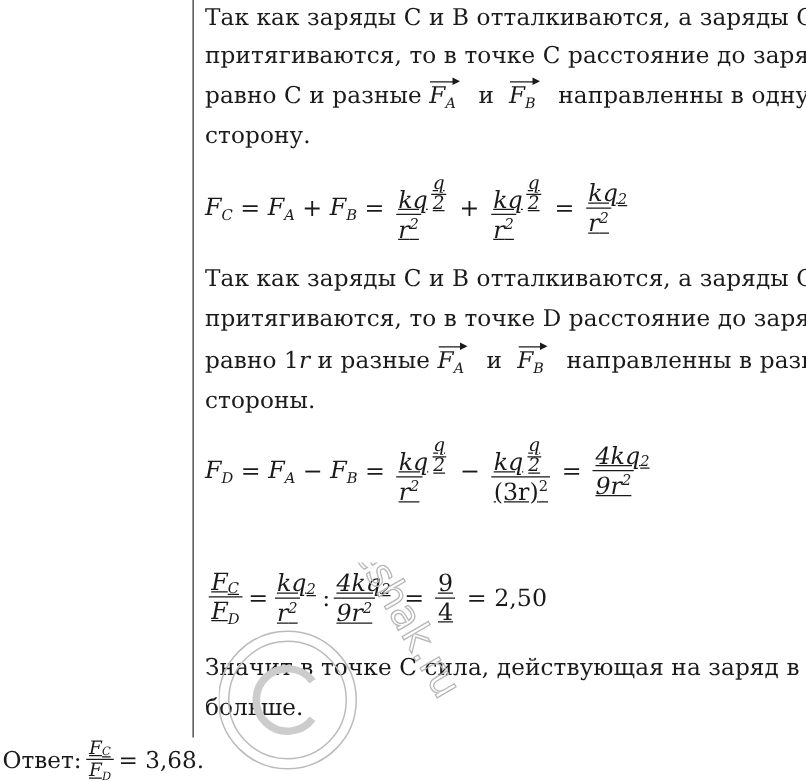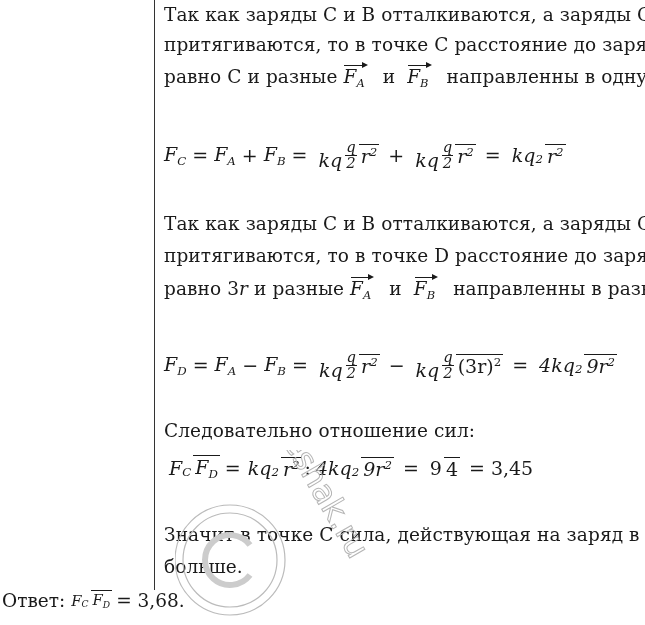--- a/index.html
+++ b/index.html
@@ -22,21 +22,21 @@
   .vec { position: relative; display: inline-block; font-style: italic; }
   .vec::before {
     content: ""; position: absolute; left: 1px; right: -1px; top: -1px;
     border-top: 1.3px solid #1a1a1a;
   }
   .vec::after {
     content: ""; position: absolute; right: -3px; top: -4px;
     border-left: 6px solid #1a1a1a; border-top: 3.5px solid transparent; border-bottom: 3.5px solid transparent;
   }
   .eq { position: absolute; left: 9px; display: flex; align-items: center; font-size: 19px; white-space: nowrap; }
-  .frac { display: inline-flex; flex-direction: row; align-items: center; margin: 0 3px; vertical-align: middle; }
+  .frac { display: inline-flex; flex-direction: column; align-items: flex-start; margin: 0 3px; vertical-align: middle; text-decoration: underline; }
   .frac .num { padding: 0 2px; display: flex; align-items: flex-end; }
   .frac .den { padding: 0 2px; border-top: 1.3px solid #1a1a1a; }
   .mini-frac { display: inline-flex; flex-direction: column; align-items: center; font-size: 0.78em; margin-left: 3px; line-height: 1; }
   .mini-frac .n { font-style: italic; }
   .mini-frac .d { border-top: 1px solid #1a1a1a; padding: 0 1px; }
   .op { margin: 0 6px; font-style: normal; }
   .answer {
     position: absolute; left: 2px; top: 590px; font-size: 18.5px; display: flex; align-items: center; white-space: nowrap;
   }
   .answer .frac { font-size: 0.8em; margin: 0 4px; }
@@ -51,20 +51,21 @@
 
   <div class="line" style="top:4px">Так как заряды С и В отталкиваются, а заряды С и В</div>
   <div class="line" style="top:34px">притягиваются, то в точке С расстояние до зарядов А и В</div>
   <div class="line" style="top:66px">
     <span>равно С и разные</span>
     <span class="vec"><span>F</span><span class="sub">A</span></span>
     &nbsp;&nbsp;<span>и</span>&nbsp;
     <span class="vec"><span>F</span><span class="sub">B</span></span>
     &nbsp;&nbsp;<span>направленны в одну</span>
   </div>
+  <div class="line" style="top:98px">сторону.</div>
 
   <div class="eq" style="top:140px">
     <span class="m"><span>F</span><span class="sub">C</span></span>
     <span class="op">=</span>
     <span class="m"><span>F</span><span class="sub">A</span></span>
     <span class="op">+</span>
     <span class="m"><span>F</span><span class="sub">B</span></span>
     <span class="op">=</span>
     <span class="frac">
       <span class="num m">
@@ -93,26 +94,27 @@
           <span>kq</span>
           <span class="sup">2</span>
         </span>
       <span class="den m"><span>r</span><span class="sup">2</span></span>
     </span>
   </div>
 
   <div class="line" style="top:213px">Так как заряды С и В отталкиваются, а заряды С и В</div>
   <div class="line" style="top:245px">притягиваются, то в точке D расстояние до заряда B</div>
   <div class="line" style="top:278px">
-    <span>равно 3</span><span class="m">r</span><span> и разные</span>
+    <span>равно 1</span><span class="m">r</span><span> и разные</span>
     <span class="vec"><span>F</span><span class="sub">A</span></span>
     &nbsp;&nbsp;<span>и</span>&nbsp;
     <span class="vec"><span>F</span><span class="sub">B</span></span>
     &nbsp;&nbsp;<span>направленны в разные</span>
   </div>
+  <div class="line" style="top:310px">стороны.</div>
 
   <div class="eq" style="top:350px">
     <span class="m"><span>F</span><span class="sub">D</span></span>
     <span class="op">=</span>
     <span class="m"><span>F</span><span class="sub">A</span></span>
     <span class="op">−</span>
     <span class="m"><span>F</span><span class="sub">B</span></span>
     <span class="op">=</span>
     <span class="frac">
       <span class="num m">
@@ -138,21 +140,20 @@
     <span class="op">=</span>
     <span class="frac">
       <span class="num m">
           <span>4kq</span>
           <span class="sup">2</span>
         </span>
       <span class="den m"><span>9r</span><span class="sup">2</span></span>
     </span>
   </div>
 
-  <div class="line" style="top:420px">Следовательно отношение сил:</div>
 
   <div class="eq" style="top:455px">
     <span class="frac">
       <span class="num m">
           <span>F</span>
           <span class="sub">C</span>
         </span>
       <span class="den m"><span>F</span><span class="sub">D</span></span>
     </span>
     <span class="op" style="margin:0 2px">=</span>
@@ -170,21 +171,21 @@
           <span class="sup">2</span>
         </span>
       <span class="den m"><span>9r</span><span class="sup">2</span></span>
     </span>
     <span class="op">=</span>
     <span class="frac">
       <span class="num">9</span>
       <span class="den">4</span>
     </span>
     <span class="op">=</span>
-    <span>3,45</span>
+    <span>2,50</span>
   </div>
 
   <div class="line" style="top:524px">Значит в точке С сила, действующая на заряд в 2,25 раз</div>
   <div class="line" style="top:556px">больше.</div>
 </div>
 
 <div class="answer">
   <span>Ответ:</span>
   <span class="frac">
     <span class="num m">

